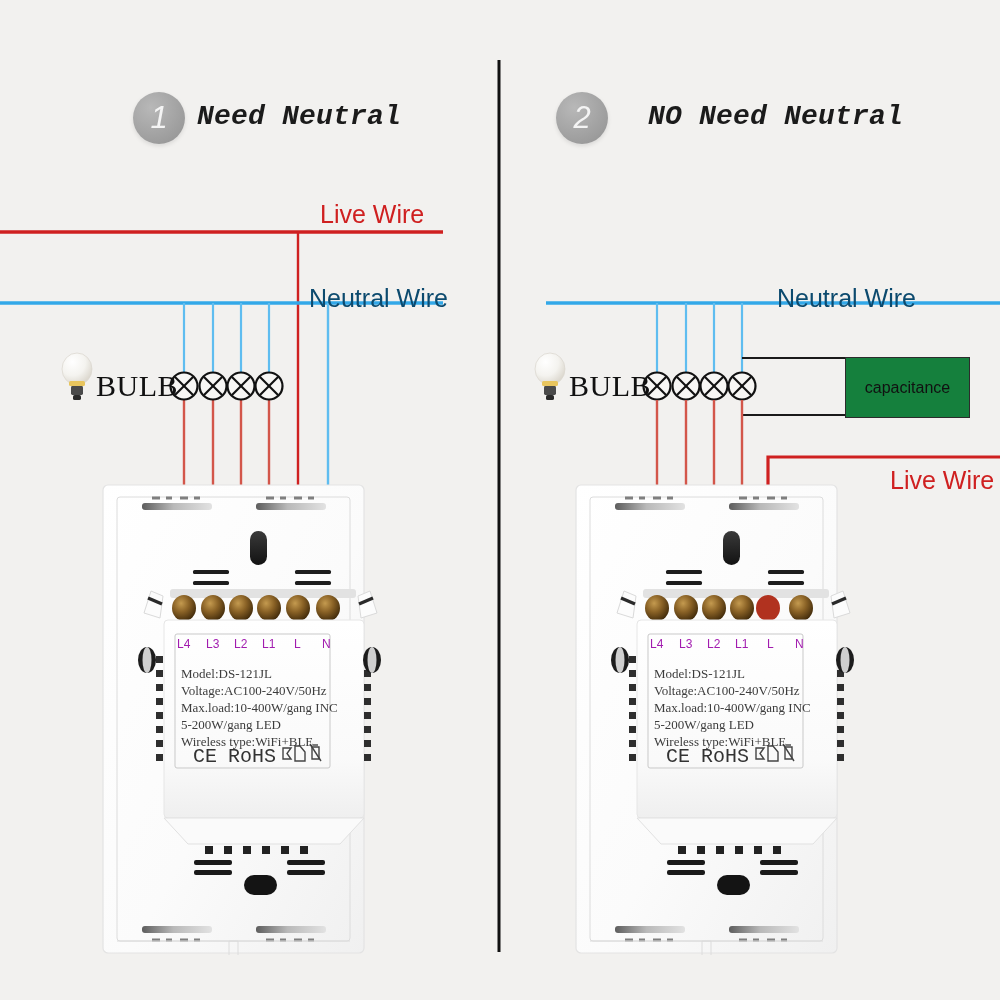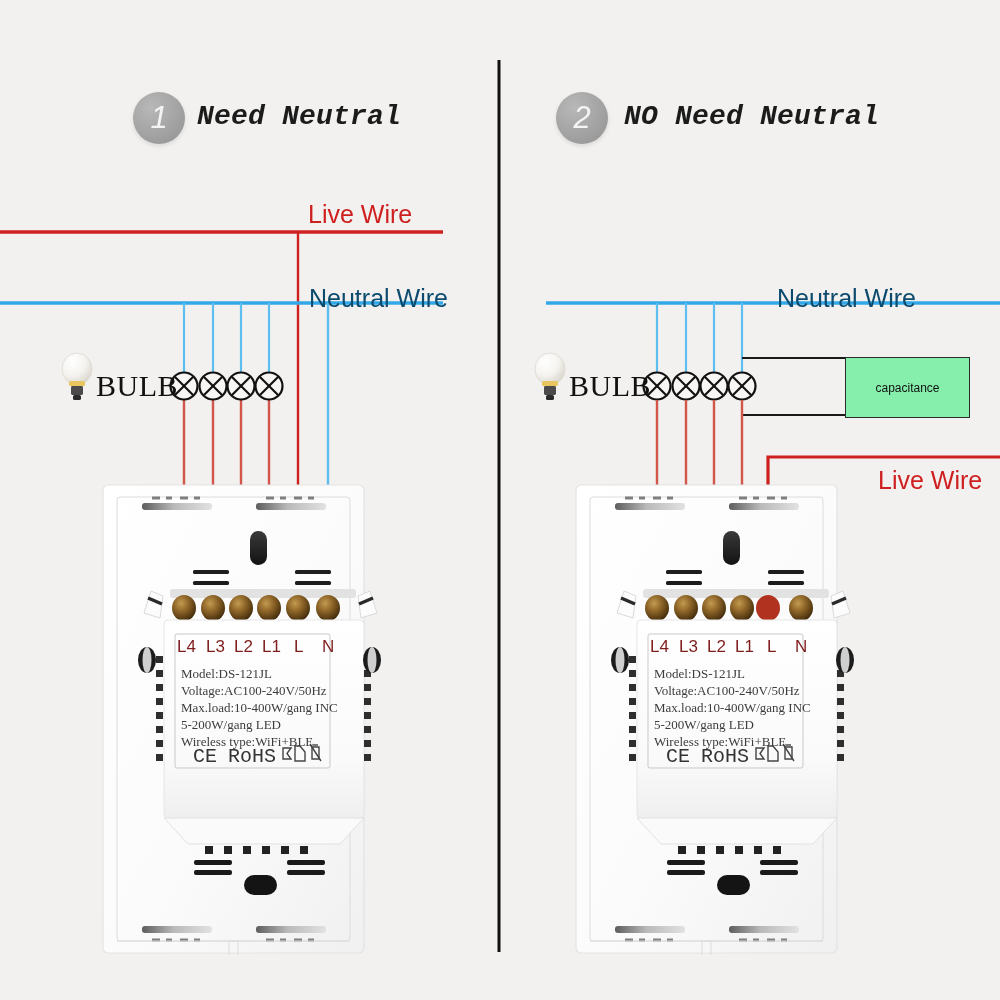--- a/index.html
+++ b/index.html
@@ -22,37 +22,37 @@
   }
   .hdr-title{
     position:absolute;font-size:28px;font-weight:bold;font-style:italic;
     color:#1b1b1b;letter-spacing:.2px;white-space:nowrap;
     font-family:Liberation Mono, monospace;
   }
   .wire-label{
     position:absolute;font-size:25px;white-space:nowrap;
     font-family:"Liberation Sans", sans-serif;font-weight:400;
   }
-  .live-label{color:#cf2020;}
+  .live-label{color:#cf2020;margin-left:12px;}
   .neutral-label{color:#0c4a6e;margin-top:15px;}
   .bulb-label{
     position:absolute;font-size:30px;color:#111;white-space:nowrap;
     font-family:Liberation Serif, serif;letter-spacing:.5px;
   }
   .cap-box{
-    position:absolute;background:#86efac;border:1.6px solid #2c2c2c;
+    position:absolute;background:#15803d;border:1.6px solid #2c2c2c;
     display:flex;align-items:center;justify-content:center;
-    font-size:12px;color:#111;font-family:"Liberation Sans", sans-serif;
+    font-size:16px;color:#111;font-family:"Liberation Sans", sans-serif;
   }
   .spec{
     position:absolute;color:#3c3c3c;font-family:Liberation Serif, serif;
     white-space:nowrap;
   }
   .term-label{
-    position:absolute;font-size:17px;color:#7f1d1d;
+    position:absolute;font-size:12px;color:#a21caf;
     font-family:"Liberation Sans", sans-serif;white-space:nowrap;
   }
   .cert{
     position:absolute;font-size:20px;color:#333;
     font-family:Liberation Mono, monospace;white-space:nowrap;
   }
 </style>
 </head>
 <body>
 
@@ -333,21 +333,21 @@
       <path d="M785 747 l7 0 l0 12 l-7 0 z"></path>
       <path d="M786 745 l5 0"></path>
       <path d="M783 744 l11 17"></path>
     </g>
   </svg>
 
   <div class="hdr-num" style="left:133px;top:92px;">1</div>
   <div class="hdr-title" style="left:197px;top:101px;">Need Neutral</div>
 
   <div class="hdr-num" style="left:556px;top:92px;">2</div>
-  <div class="hdr-title" style="left:624px;top:101px;text-align:right;">NO Need Neutral</div>
+  <div class="hdr-title" style="left:648px;top:101px;text-align:right;">NO Need Neutral</div>
 
   <div class="wire-label live-label" style="left:308px;top:200px;">Live Wire</div>
   <div class="wire-label neutral-label" style="left:309px;top:269px;">Neutral Wire</div>
   <div class="bulb-label" style="left:96px;top:369px;">BULB</div>
 
   <div class="wire-label neutral-label" style="left:777px;top:269px;">Neutral Wire</div>
   <div class="wire-label live-label" style="left:878px;top:466px;">Live Wire</div>
   <div class="bulb-label" style="left:569px;top:369px;">BULB</div>
 
   <div class="cap-box" style="left:845px;top:357px;width:123px;height:59px;">capacitance</div>

